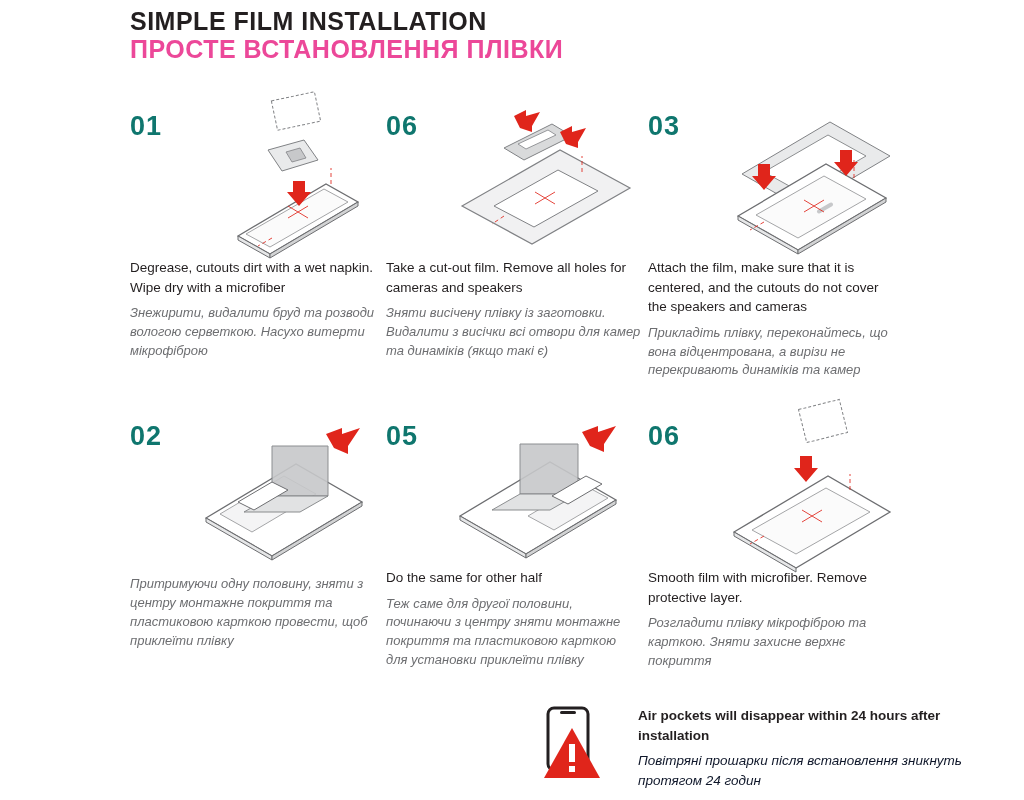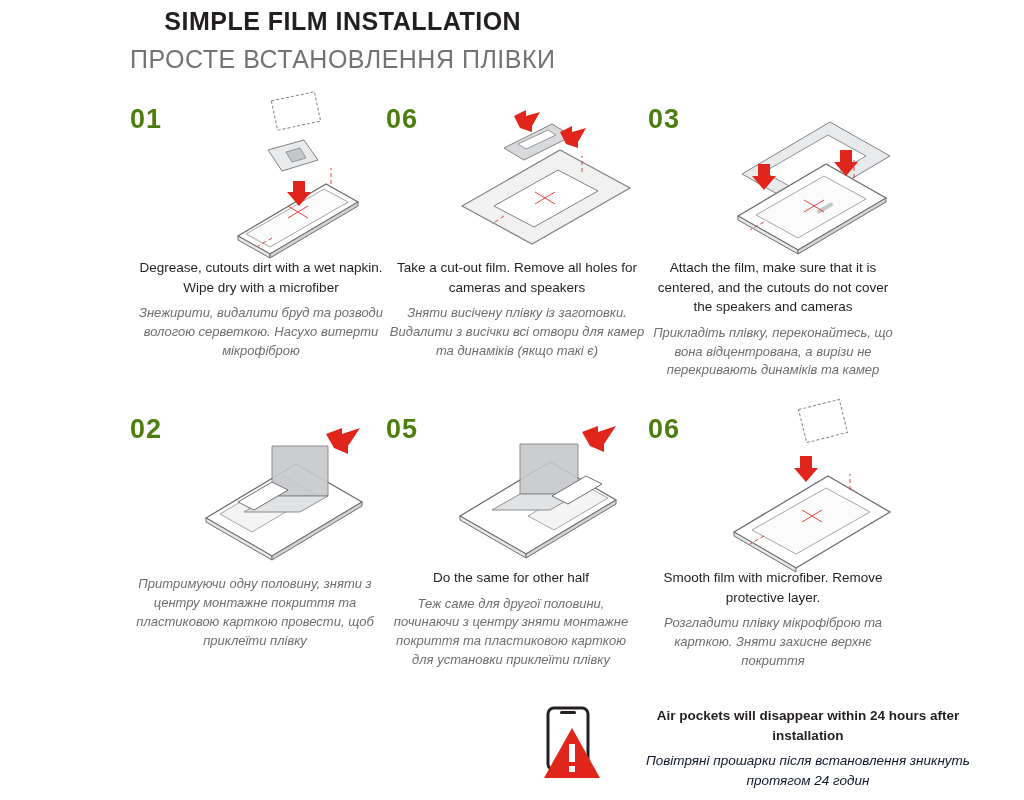--- a/index.html
+++ b/index.html
@@ -11,66 +11,65 @@
     height: 800px;
     background: #ffffff;
     font-family: "Liberation Sans", sans-serif;
     color: #231f20;
     overflow: hidden;
   }
   .page {
     position: relative;
     width: 1024px;
     height: 700px;
-    text-align: center;
   }
 
   
   .header {
     position: absolute;
     left: 130px;
     top: 8px;
   }
   .header .title-en {
     font-size: 25px;
     font-weight: bold;
     letter-spacing: 0.5px;
     color: #231f20;
     line-height: 1.05;
     white-space: nowrap;
   }
   .header .title-uk {
     font-size: 25px;
-    font-weight: normal;
+    font-weight: bold;
     letter-spacing: 0.5px;
-    color: #737373;
+    color: #ec4899;
     line-height: 1.05;
     white-space: nowrap;
-    margin-top: 12px;
+    margin-top: 2px;
   }
 
   
   .steps {
     position: absolute;
     left: 0;
     top: 88px;
     width: 1024px;
   }
   .step {
     position: absolute;
     width: 262px;
   }
   .step-num {
     font-size: 27px;
     font-weight: bold;
-    color: #4d7c0f;
+    color: #0f766e;
     letter-spacing: 1px;
     line-height: 1;
     position: absolute;
-    top: 18px;
+    top: 25px;
     left: 0;
   }
   .art {
     position: relative;
     height: 170px;
     margin-left: 46px;
     width: 216px;
   }
   .txt-en {
     font-size: 13.5px;

